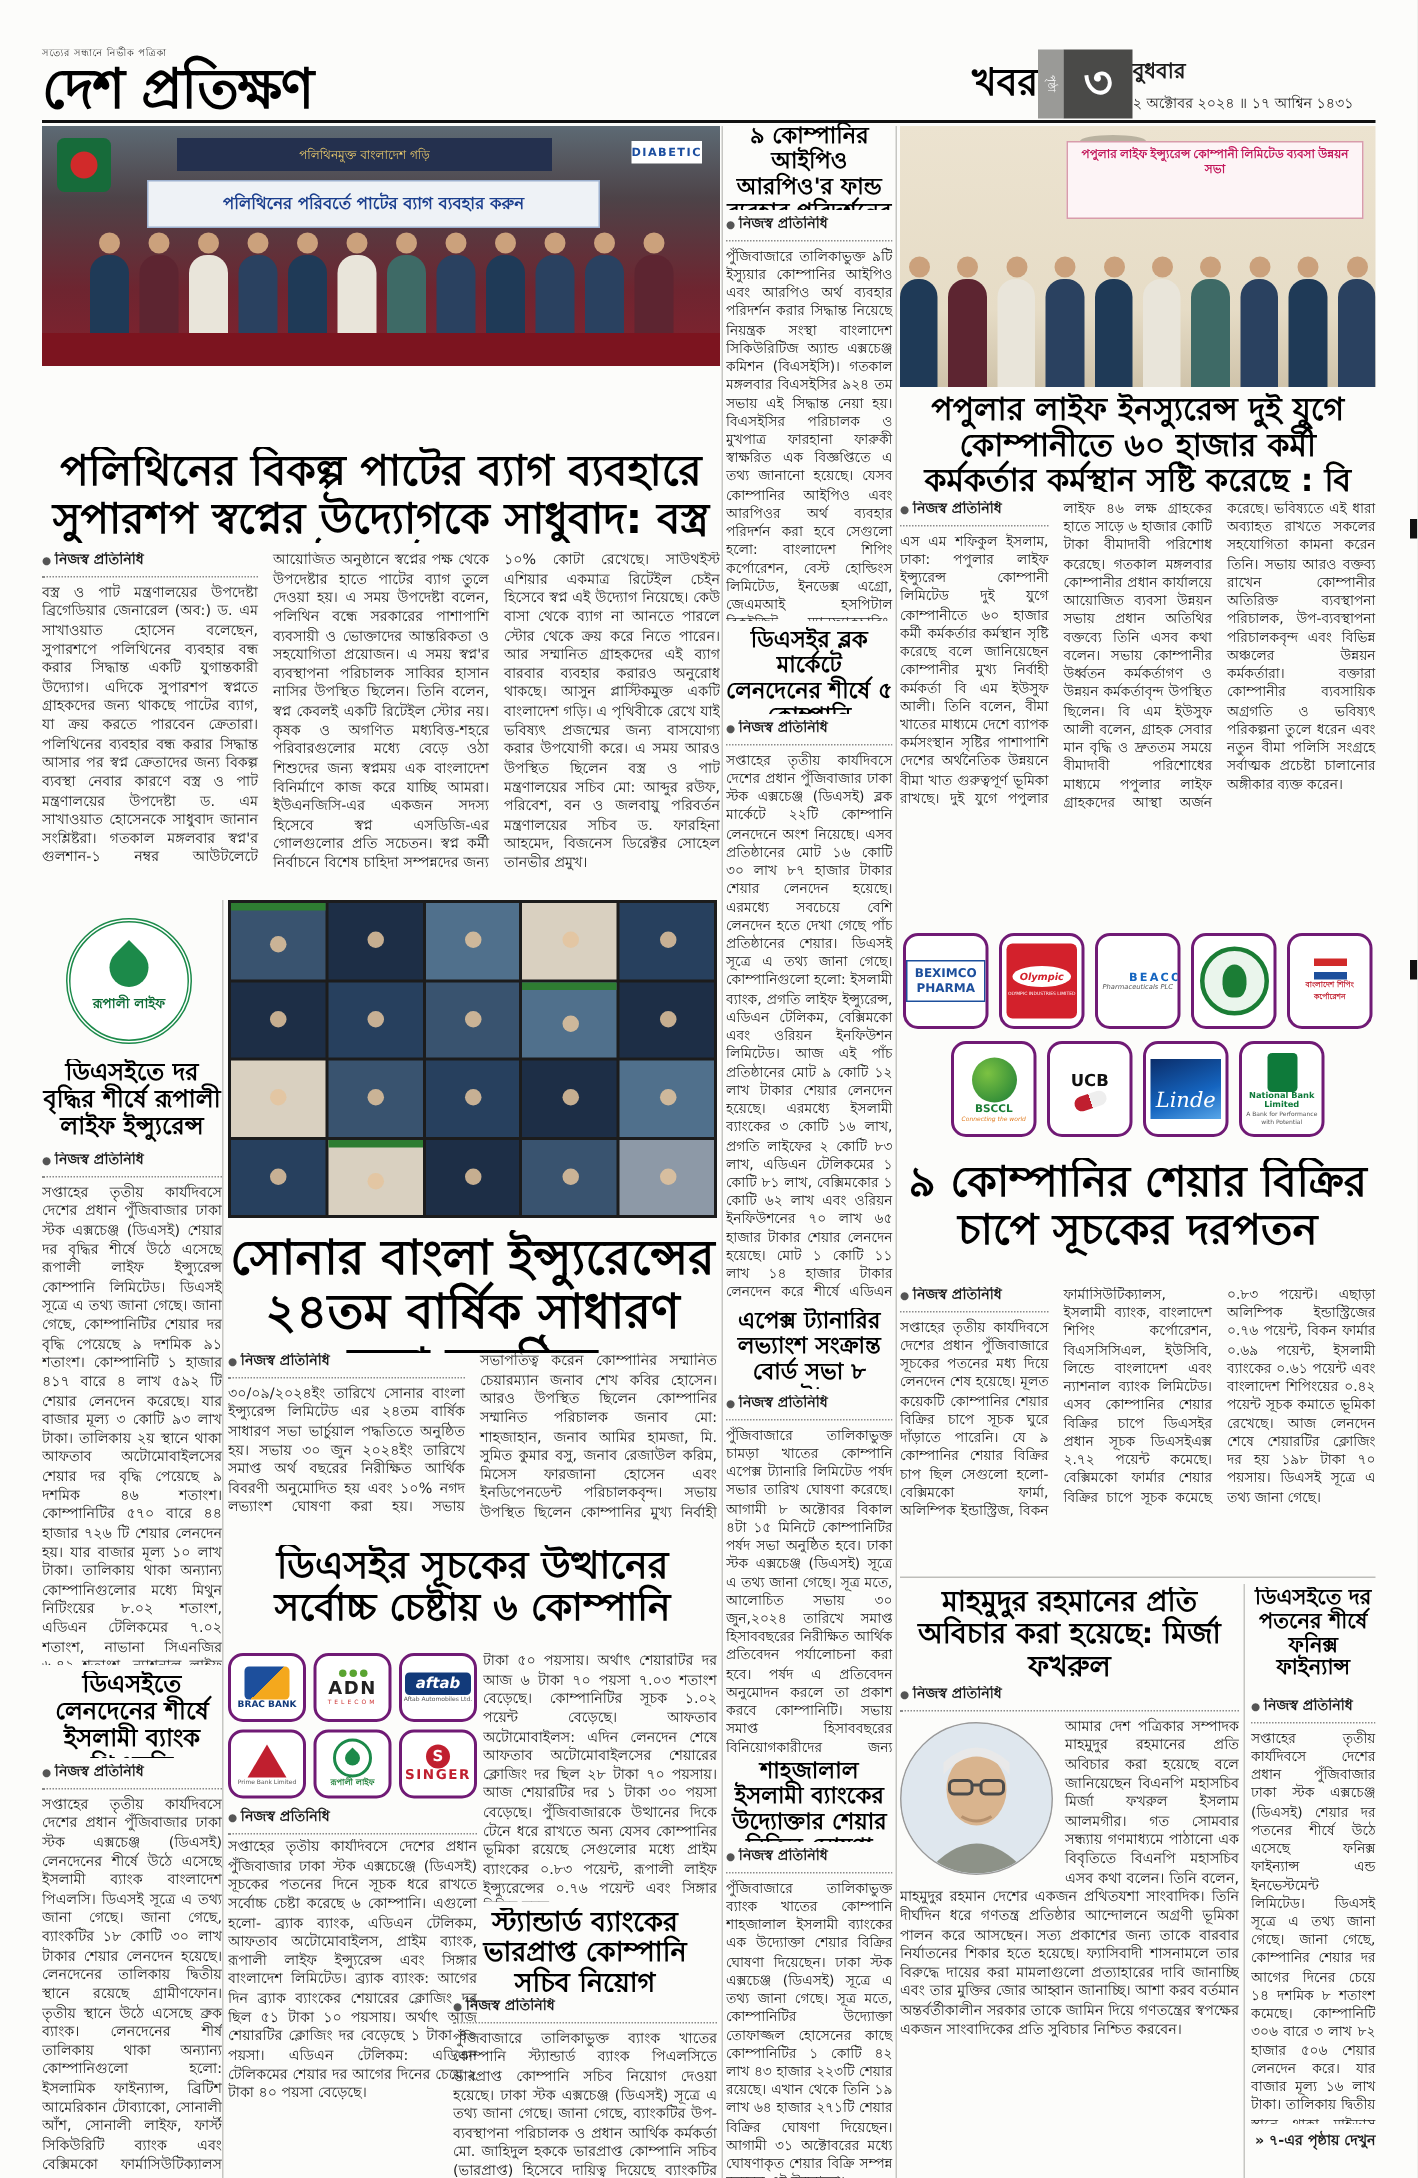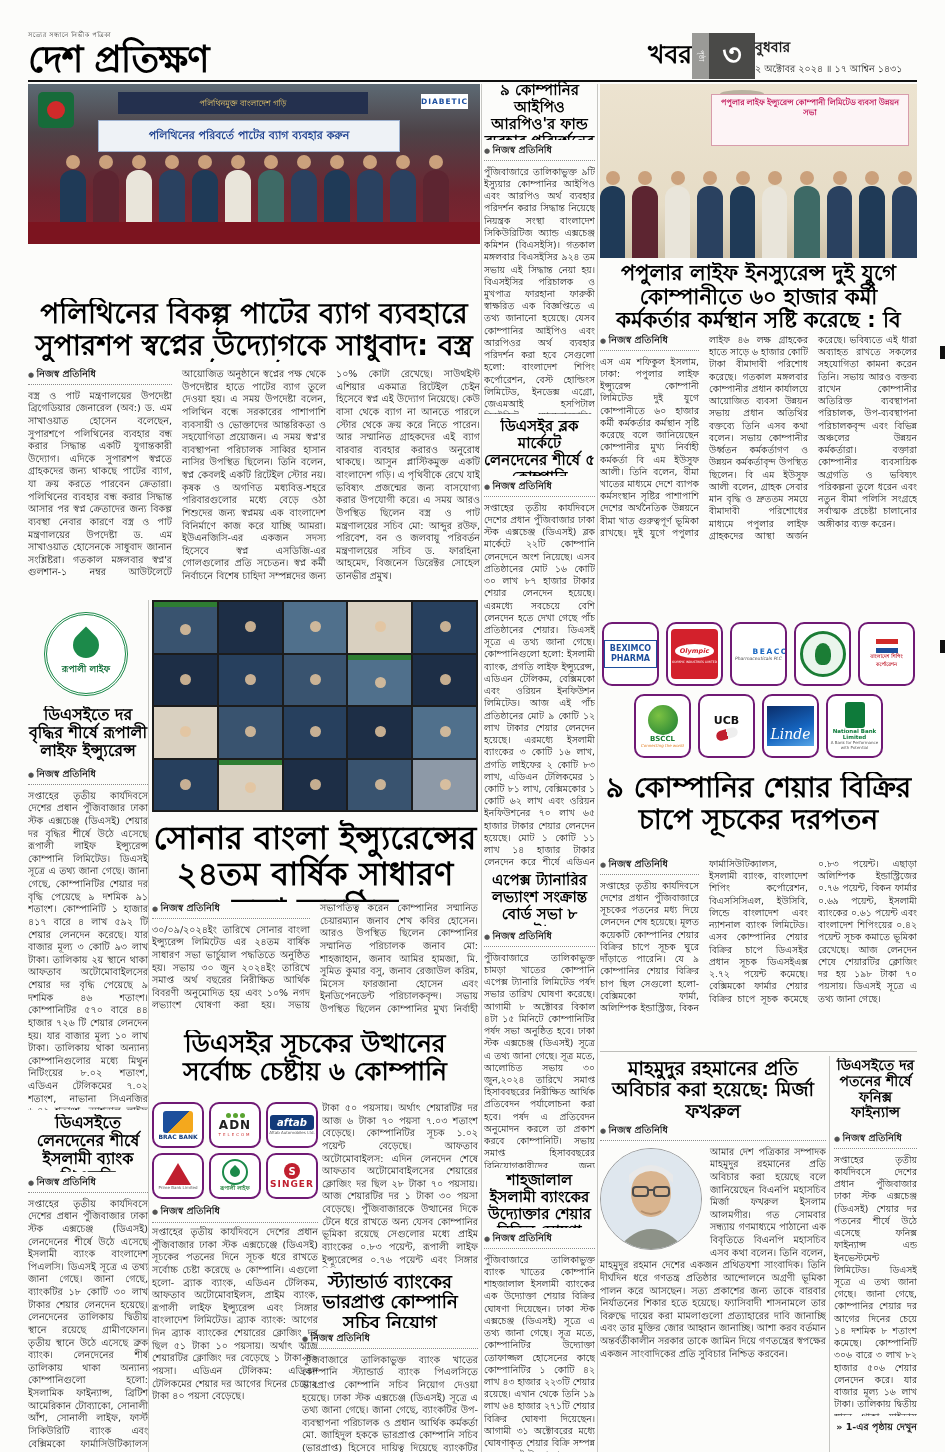--- a/index.html
+++ b/index.html
@@ -369,15 +369,15 @@
       </svg>
     </div>
     <div>আমার দেশ পত্রিকার সম্পাদক মাহমুদুর রহমানের প্রতি অবিচার করা হয়েছে বলে জানিয়েছেন বিএনপি মহাসচিব মির্জা ফখরুল ইসলাম আলমগীর। গত সোমবার সন্ধ্যায় গণমাধ্যমে পাঠানো এক বিবৃতিতে বিএনপি মহাসচিব এসব কথা বলেন। তিনি বলেন, মাহমুদুর রহমান দেশের একজন প্রথিতযশা সাংবাদিক। তিনি দীর্ঘদিন ধরে গণতন্ত্র প্রতিষ্ঠার আন্দোলনে অগ্রণী ভূমিকা পালন করে আসছেন। সত্য প্রকাশের জন্য তাকে বারবার নির্যাতনের শিকার হতে হয়েছে। ফ্যাসিবাদী শাসনামলে তার বিরুদ্ধে দায়ের করা মামলাগুলো প্রত্যাহারের দাবি জানাচ্ছি এবং তার মুক্তির জোর আহ্বান জানাচ্ছি। আশা করব বর্তমান অন্তর্বর্তীকালীন সরকার তাকে জামিন দিয়ে গণতন্ত্রের স্বপক্ষের একজন সাংবাদিকের প্রতি সুবিচার নিশ্চিত করবেন।</div>
   </div>
 
   <div class="abs hl" style="left:834px;top:1058px;width:83px;height:70px;font-size:14px;">ডিএসইতে দর পতনের শীর্ষে ফনিক্স ফাইন্যান্স</div>
   <div class="abs art-body small" style="left:834px;top:1132px;width:83px;height:284px;">
     <div class="byline">নিজস্ব প্রতিনিধি</div>
     <div>সপ্তাহের তৃতীয় কার্যদিবসে দেশের প্রধান পুঁজিবাজার ঢাকা স্টক এক্সচেঞ্জ (ডিএসই) শেয়ার দর পতনের শীর্ষে উঠে এসেছে ফনিক্স ফাইন্যান্স এন্ড ইনভেস্টমেন্ট লিমিটেড। ডিএসই সূত্রে এ তথ্য জানা গেছে। জানা গেছে, কোম্পানির শেয়ার দর আগের দিনের চেয়ে ১৪ দশমিক ৮ শতাংশ কমেছে। কোম্পানিটি ৩০৬ বারে ৩ লাখ ৮২ হাজার ৫০৬ শেয়ার লেনদেন করে। যার বাজার মূল্য ১৬ লাখ টাকা। তালিকায় দ্বিতীয় স্থানে থাকা মাইডাস ফাইন্যান্সের শেয়ার দর আগের দিনের চেয়ে ১০ দশমিক ২ শতাংশ কমেছে। কোম্পানিটি ২ লাখ ৬৫ হাজার শেয়ার লেনদেন করে। যার বাজার মূল্য ২ কোটি ৭ লাখ টাকা। তালিকায় থাকা অন্যান্য</div>
   </div>
-  <div class="abs cont" style="left:834px;top:1420px;width:83px;">» 1-এর পৃষ্ঠায় দেখুন</div>
+  <div class="abs cont" style="left:834px;top:1420px;width:83px;">» ৭-এর পৃষ্ঠায় দেখুন</div>
 
 </div>
 
 </body></html>

